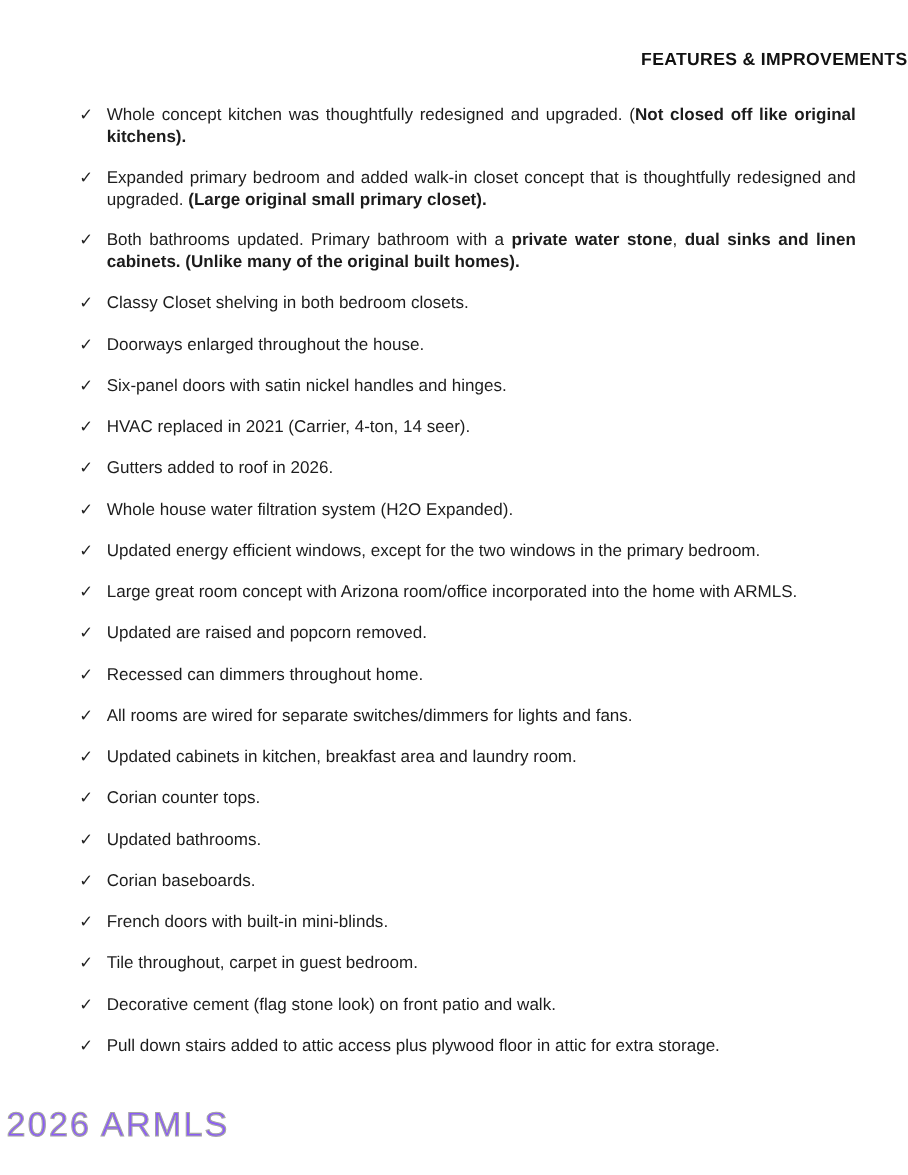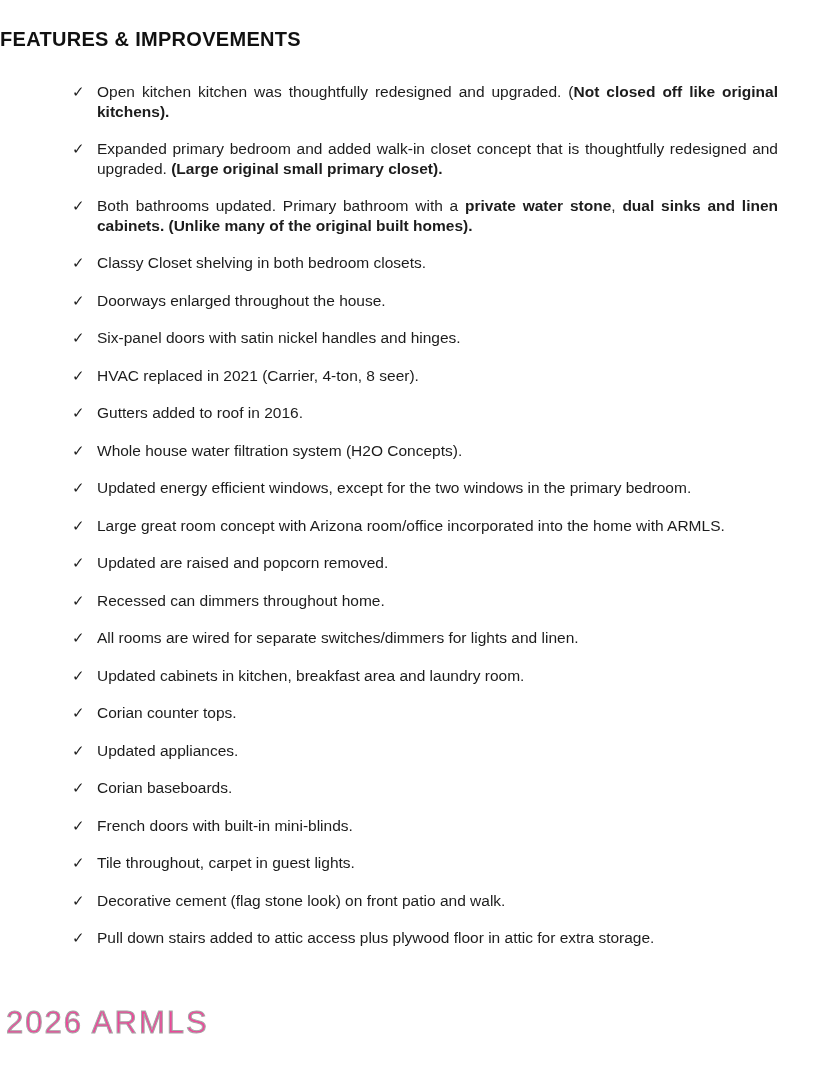--- a/index.html
+++ b/index.html
@@ -11,23 +11,23 @@
     position: relative;
     width: 825px;
     height: 1068px;
     background: #ffffff;
     font-family: "Liberation Sans", sans-serif;
     color: #1c1c1c;
     overflow: hidden;
     box-sizing: border-box;
   }
   .doc-title {
-    padding-top: 28px;
-    text-align: left;
-    font-size: 20px;
+    padding-top: 46px;
+    text-align: right;
+    font-size: 16px;
     font-weight: bold;
     letter-spacing: 0.3px;
     color: #111;
   }
   .features-list {
     margin-top: 31px;
     padding-left: 72px;
     padding-right: 47px;
   }
   .item {
@@ -52,36 +52,36 @@
   }
   .item-text .b {
     font-weight: bold;
   }
   .watermark {
     position: absolute;
     left: 6px;
     bottom: 27px;
     font-size: 31px;
     letter-spacing: 2px;
-    color: #ec4899;
+    color: #8b5cf6;
     -webkit-text-stroke: 1px #a6a6a6;
     font-weight: normal;
     white-space: nowrap;
   }
 </style>
 </head>
 <body>
 
 <div class="page">
   <div class="doc-title">FEATURES &amp; IMPROVEMENTS</div>
 
   <div class="features-list">
       <div class="item">
         <span class="check">✓</span>
-        <div class="item-text"><span>Open kitchen kitchen was thoughtfully redesigned and upgraded. (</span><span class="b">Not closed off like original kitchens).</span></div>
+        <div class="item-text"><span>Whole concept kitchen was thoughtfully redesigned and upgraded. (</span><span class="b">Not closed off like original kitchens).</span></div>
       </div>
       <div class="item">
         <span class="check">✓</span>
         <div class="item-text"><span>Expanded primary bedroom and added walk-in closet concept that is thoughtfully redesigned and upgraded.  </span><span class="b">(Large original small primary closet).</span></div>
       </div>
       <div class="item">
         <span class="check">✓</span>
         <div class="item-text"><span>Both bathrooms updated.  Primary bathroom with a </span><span class="b">private water stone</span><span>, </span><span class="b">dual sinks and linen cabinets.  (Unlike many of the original built homes).</span></div>
       </div>
       <div class="item">
@@ -91,73 +91,73 @@
       <div class="item">
         <span class="check">✓</span>
         <div class="item-text"><span>Doorways enlarged throughout the house.</span></div>
       </div>
       <div class="item">
         <span class="check">✓</span>
         <div class="item-text"><span>Six-panel doors with satin nickel handles and hinges.</span></div>
       </div>
       <div class="item">
         <span class="check">✓</span>
-        <div class="item-text"><span>HVAC replaced in 2021 (Carrier, 4-ton, 8 seer).</span></div>
+        <div class="item-text"><span>HVAC replaced in 2021 (Carrier, 4-ton, 14 seer).</span></div>
       </div>
       <div class="item">
         <span class="check">✓</span>
-        <div class="item-text"><span>Gutters added to roof in 2016.</span></div>
+        <div class="item-text"><span>Gutters added to roof in 2026.</span></div>
       </div>
       <div class="item">
         <span class="check">✓</span>
-        <div class="item-text"><span>Whole house water filtration system (H2O Concepts).</span></div>
+        <div class="item-text"><span>Whole house water filtration system (H2O Expanded).</span></div>
       </div>
       <div class="item">
         <span class="check">✓</span>
         <div class="item-text"><span>Updated energy efficient windows, except for the two windows in the primary bedroom.</span></div>
       </div>
       <div class="item">
         <span class="check">✓</span>
         <div class="item-text"><span>Large great room concept with Arizona room/office incorporated into the home with ARMLS.</span></div>
       </div>
       <div class="item">
         <span class="check">✓</span>
         <div class="item-text"><span>Updated are raised and popcorn removed.</span></div>
       </div>
       <div class="item">
         <span class="check">✓</span>
         <div class="item-text"><span>Recessed can dimmers throughout home.</span></div>
       </div>
       <div class="item">
         <span class="check">✓</span>
-        <div class="item-text"><span>All rooms are wired for separate switches/dimmers for lights and linen.</span></div>
+        <div class="item-text"><span>All rooms are wired for separate switches/dimmers for lights and fans.</span></div>
       </div>
       <div class="item">
         <span class="check">✓</span>
         <div class="item-text"><span>Updated cabinets in kitchen, breakfast area and laundry room.</span></div>
       </div>
       <div class="item">
         <span class="check">✓</span>
         <div class="item-text"><span>Corian counter tops.</span></div>
       </div>
       <div class="item">
         <span class="check">✓</span>
-        <div class="item-text"><span>Updated appliances.</span></div>
+        <div class="item-text"><span>Updated bathrooms.</span></div>
       </div>
       <div class="item">
         <span class="check">✓</span>
         <div class="item-text"><span>Corian baseboards.</span></div>
       </div>
       <div class="item">
         <span class="check">✓</span>
         <div class="item-text"><span>French doors with built-in mini-blinds.</span></div>
       </div>
       <div class="item">
         <span class="check">✓</span>
-        <div class="item-text"><span>Tile throughout, carpet in guest lights.</span></div>
+        <div class="item-text"><span>Tile throughout, carpet in guest bedroom.</span></div>
       </div>
       <div class="item">
         <span class="check">✓</span>
         <div class="item-text"><span>Decorative cement (flag stone look) on front patio and walk.</span></div>
       </div>
       <div class="item">
         <span class="check">✓</span>
         <div class="item-text"><span>Pull down stairs added to attic access plus plywood floor in attic for extra storage.</span></div>
       </div>
     </div>

